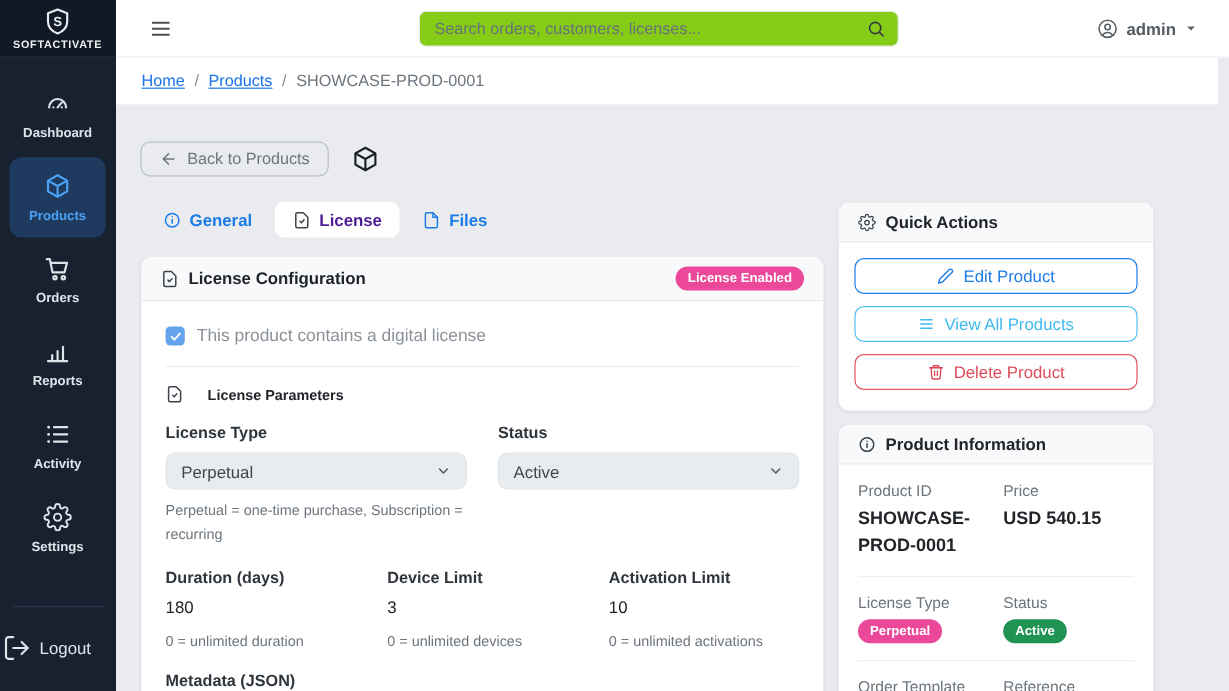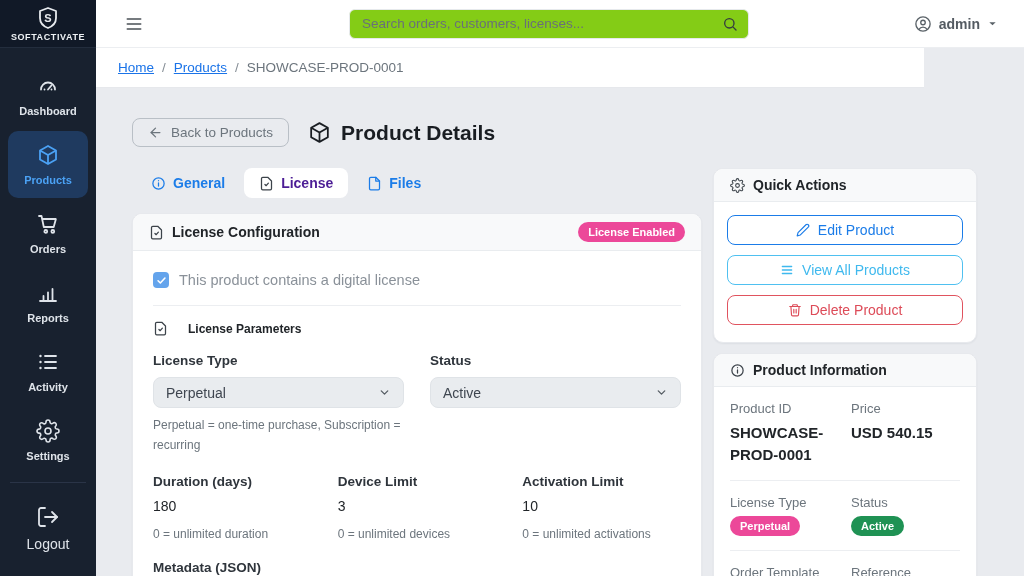--- a/index.html
+++ b/index.html
@@ -27,21 +27,21 @@
   .nav-item {
     display:flex; flex-direction:column; align-items:center; gap:7px;
     padding:12px 2px; margin-bottom:2px; border-radius:10px; cursor:pointer;
     color:#dfe4ea;
   }
   .nav-item .nav-label { font-size:11px; font-weight:600; }
   .nav-item.active { background:#1f3a5f; color:#4ba2f5; }
   .sidebar-bottom { margin-top:auto; }
   .side-divider { border-top:1px solid #2a3447; margin:0 10px; }
   .logout-item {
-    display:flex; flex-direction:column; align-items:center; gap:7px;
+    display:flex; flex-direction:row; align-items:center; gap:7px;
     padding:22px 2px 24px 2px; cursor:pointer; color:#dfe4ea;
   }
 
   
   .topbar {
     position:fixed; left:96px; top:0; width:928px; height:48px; background:#ffffff;
     display:flex; align-items:center; padding:0 26px 0 28px;
     border-bottom:1px solid #eceef1; z-index:5;
   }
   .hamburger { color:#4a5056; cursor:pointer; }
@@ -56,31 +56,31 @@
   }
   .search-wrap input::placeholder { color:#697079; }
   .user-menu {
     margin-left:auto; display:flex; align-items:center; gap:7px;
     color:#5a6268; cursor:pointer;
   }
   .user-name { font-weight:bold; font-size:14px; color:#545b62; }
 
   
   .breadcrumb-bar {
-    position:fixed; left:96px; top:48px; width:828px; height:40px; background:#ffffff;
+    position:fixed; left:96px; top:48px; width:919px; height:40px; background:#ffffff;
     display:flex; align-items:center; gap:8px; padding:0 22px;
     border-bottom:1px solid #e6e8ec; font-size:13.5px; z-index:4;
   }
   .crumb-link { color:#1a73e8; text-decoration:underline; cursor:pointer; }
   .crumb-sep { color:#868e96; }
   .crumb-current { color:#6c757d; }
 
   
   .content {
-    position:absolute; left:96px; top:88px; width:928px; height:488px;
+    position:absolute; left:81px; top:88px; width:928px; height:488px;
     padding:30px 0 0 36px;
   }
   .header-row { display:flex; align-items:center; gap:18px; }
   .back-btn {
     display:flex; align-items:center; gap:8px;
     border:1px solid #b9bfc6; border-radius:8px; background:transparent;
     color:#6c757d; font-size:13.5px; padding:6px 15px; cursor:pointer;
     font-family:"Liberation Sans", sans-serif;
   }
   .page-title-wrap { display:flex; align-items:center; gap:9px; color:#191d22; }
@@ -316,21 +316,20 @@
       </span>
       <span>Back to Products</span>
     </button>
     <div class="page-title-wrap">
       <span>
         <svg width="25" height="25" viewBox="0 0 24 24" fill="none" stroke="currentColor" stroke-width="1.7" stroke-linejoin="round">
           <path d="M12 3l8 4.5v9L12 21l-8-4.5v-9L12 3z"></path>
             <path d="M12 12l8-4.5M12 12v9M12 12L4 7.5"></path>
         </svg>
       </span>
-      <h1 class="page-title">Product Details</h1>
     </div>
   </div>
 
   <div class="columns">
 
     <div class="col-main">
       <div class="tabs">
         <div class="tab">
           <span>
             <svg width="15" height="15" viewBox="0 0 24 24" fill="none" stroke="currentColor" stroke-width="2" stroke-linecap="round">

